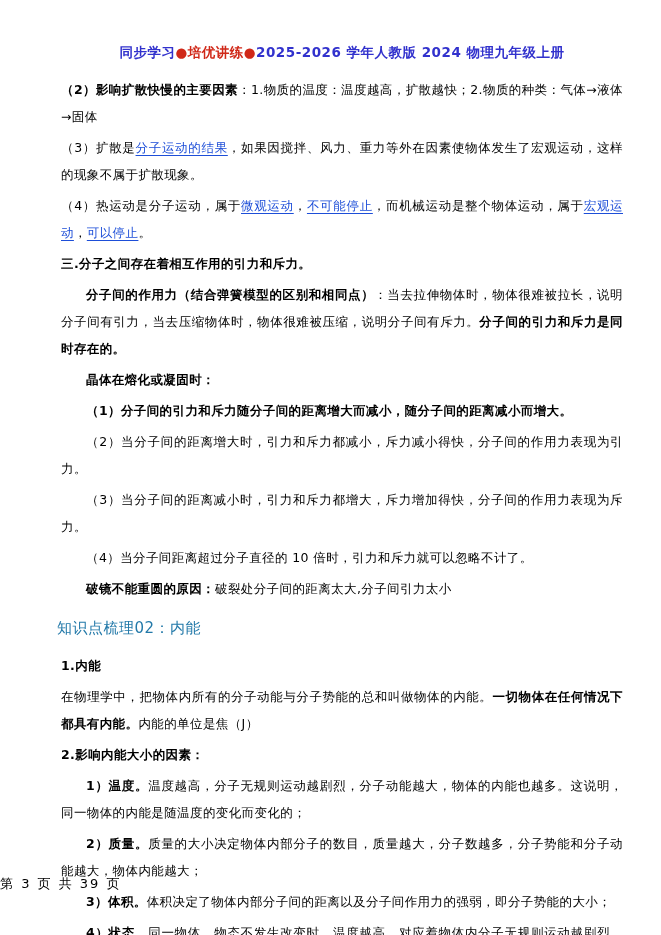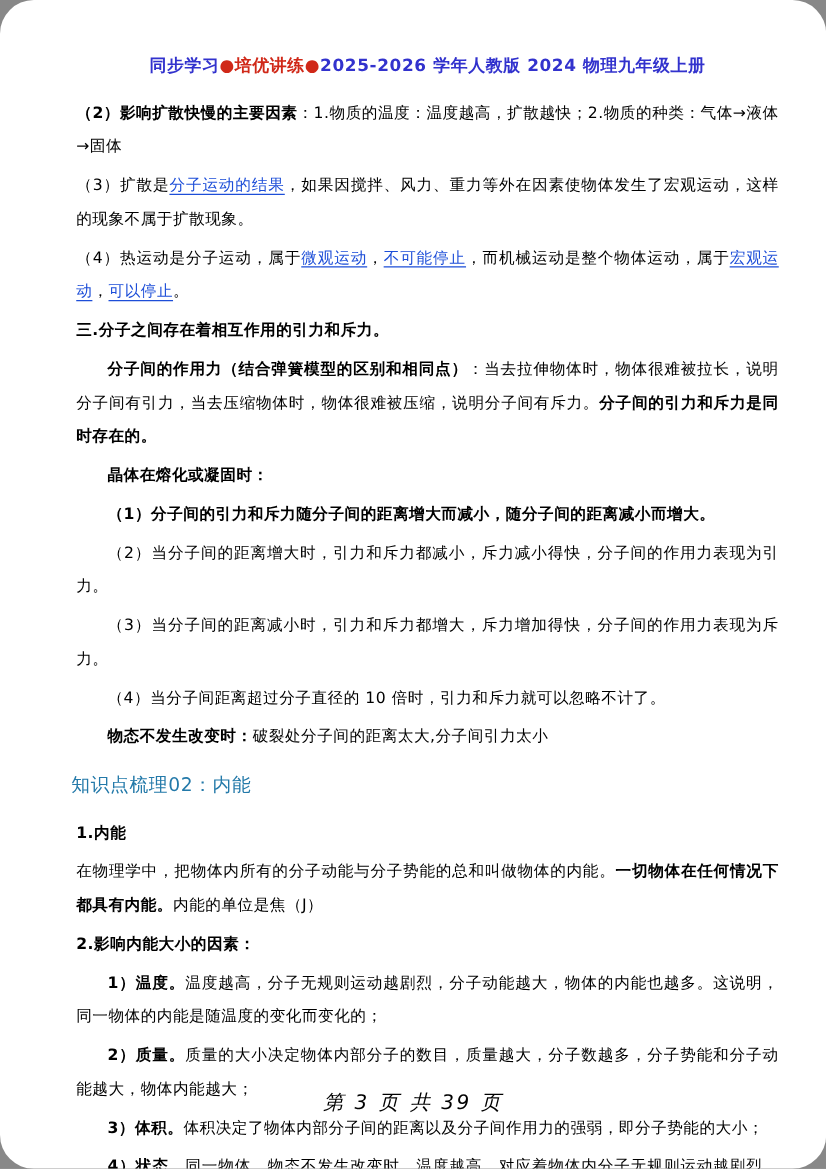--- a/index.html
+++ b/index.html
@@ -6,21 +6,20 @@
   .page{
     position:relative;
     width:661px;height:935px;
     margin:0 auto;
     background:#ffffff;
     font-family:"DejaVu Sans",sans-serif;
     color:#000;
     overflow:hidden;
     box-sizing:border-box;
     padding:44px 34px 0 57px;
-    border-radius:27px;
   }
   .doc-header{
     text-align:center;
     font-size:13.5px;
     font-weight:bold;
     margin:0 0 14px 0;
     letter-spacing:0.5px;
     white-space:nowrap;
   }
   .hdr-blue{color:#3232cd;}
@@ -43,25 +42,24 @@
     margin:16px 0 14px 0;
     font-weight:normal;
     text-align:left;
     letter-spacing:0.5px;
   }
   .subhead{font-weight:bold;margin-top:4px;}
   .doc-footer{
     position:absolute;
     left:0;right:0;
     bottom:42px;
-    text-align:center;
-    font-size:16px;
+    text-align:left;
+    font-size:13px;
     color:#000;
     letter-spacing:2px;
-    font-style:italic;
   }
 </style>
 </head>
 <body>
 
 <div class="page">
 
   <div class="doc-header">
     <span class="hdr-blue">同步学习</span><span class="hdr-red">●培优讲练●</span><span class="hdr-blue">2025-2026 学年人教版 2024 物理九年级上册</span>
   </div>
@@ -79,21 +77,21 @@
   <p class="ind b">晶体在熔化或凝固时：</p>
 
   <p class="ind b">（1）分子间的引力和斥力随分子间的距离增大而减小，随分子间的距离减小而增大。</p>
 
   <p class="ind">（2）当分子间的距离增大时，引力和斥力都减小，斥力减小得快，分子间的作用力表现为引力。</p>
 
   <p class="ind">（3）当分子间的距离减小时，引力和斥力都增大，斥力增加得快，分子间的作用力表现为斥力。</p>
 
   <p class="ind">（4）当分子间距离超过分子直径的 10 倍时，引力和斥力就可以忽略不计了。</p>
 
-  <p class="ind"><span class="b">物态不发生改变时：</span><span>破裂处分子间的距离太大,分子间引力太小</span></p>
+  <p class="ind"><span class="b">破镜不能重圆的原因：</span><span>破裂处分子间的距离太大,分子间引力太小</span></p>
 
   <p class="topic-heading">知识点梳理02：内能</p>
 
   <p class="subhead">1.内能</p>
 
   <p><span>在物理学中，把物体内所有的分子动能与分子势能的总和叫做物体的内能。</span><span class="b">一切物体在任何情况下都具有内能。</span><span>内能的单位是焦（J）</span></p>
 
   <p class="subhead">2.影响内能大小的因素：</p>
 
   <p class="ind"><span class="b">1）温度。</span><span>温度越高，分子无规则运动越剧烈，分子动能越大，物体的内能也越多。这说明，同一物体的内能是随温度的变化而变化的；</span></p>

